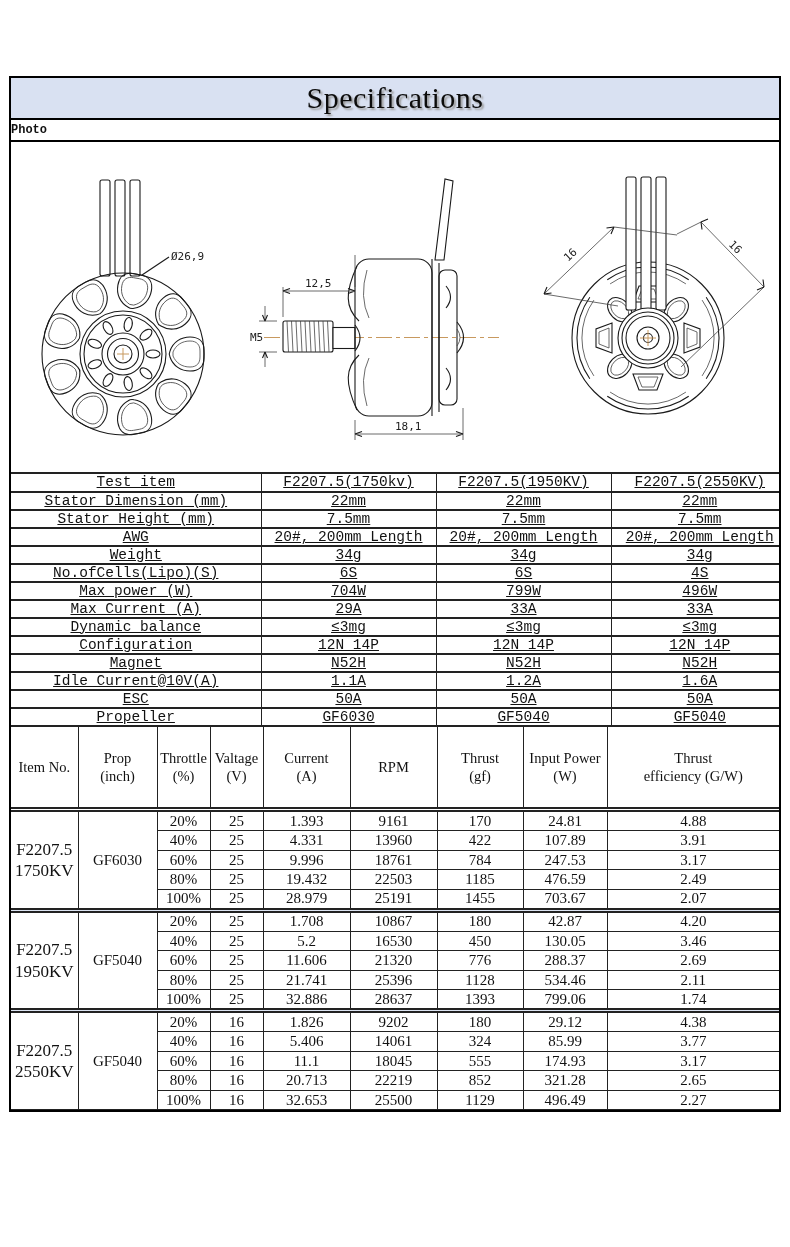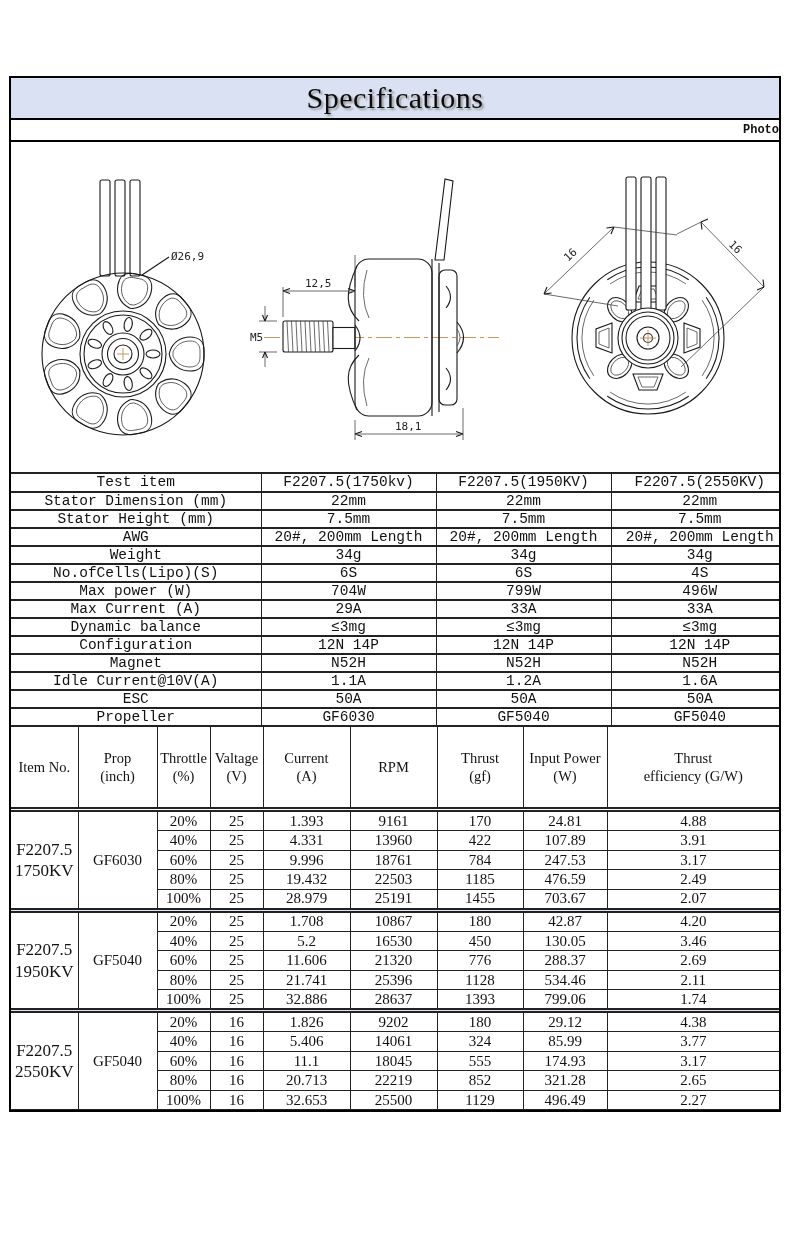--- a/index.html
+++ b/index.html
@@ -16,35 +16,35 @@
   .title-band {
     height:42px; background:#d9e1f2; border-bottom:2px solid #000;
     display:flex; align-items:center; justify-content:center;
   }
   .title-band .t {
     font-family:"Liberation Serif", serif; font-size:30px; color:#0c0c0c;
     text-shadow:2px 2px 2px #9a9a9a; letter-spacing:0.5px;
   }
   .photo-band {
     height:22px; border-bottom:2px solid #000;
-    display:flex; align-items:center; justify-content:flex-end;
+    display:flex; align-items:center; justify-content:flex-start;
     font-family:"Liberation Mono", monospace; font-weight:bold; font-size:12px;
   }
   
   .photo-area { position:relative; height:332px; border-bottom:2px solid #222; overflow:hidden; }
   .photo-area svg { position:absolute; }
   .ln { stroke:#1a1a1a; stroke-width:1.1; fill:none; }
   .lnf { stroke:#1a1a1a; stroke-width:1.1; fill:#fff; }
   .thin { stroke:#444; stroke-width:0.8; fill:none; }
   .dimtxt { font-family:"DejaVu Sans Mono", monospace; font-size:11px; fill:#222; }
   .cline { stroke:#c8995f; stroke-width:1; fill:none; }
   
   table.spec {
     width:100%; border-collapse:collapse; table-layout:fixed;
-    font-family:"Liberation Mono", monospace; font-size:14.5px;
+    font-family:"Liberation Mono", monospace; font-size:14.5px;text-decoration:underline;
   }
   table.spec td {
     border:1px solid #222; border-top-width:2px;
     height:17.7px; text-align:center; vertical-align:middle;
     overflow:hidden; white-space:nowrap;
   }
   table.spec tr:first-child td { border-top:none; }
   table.spec td:first-child { border-left:none; }
   table.spec td:last-child { border-right:none;padding-left:9px; }
   

